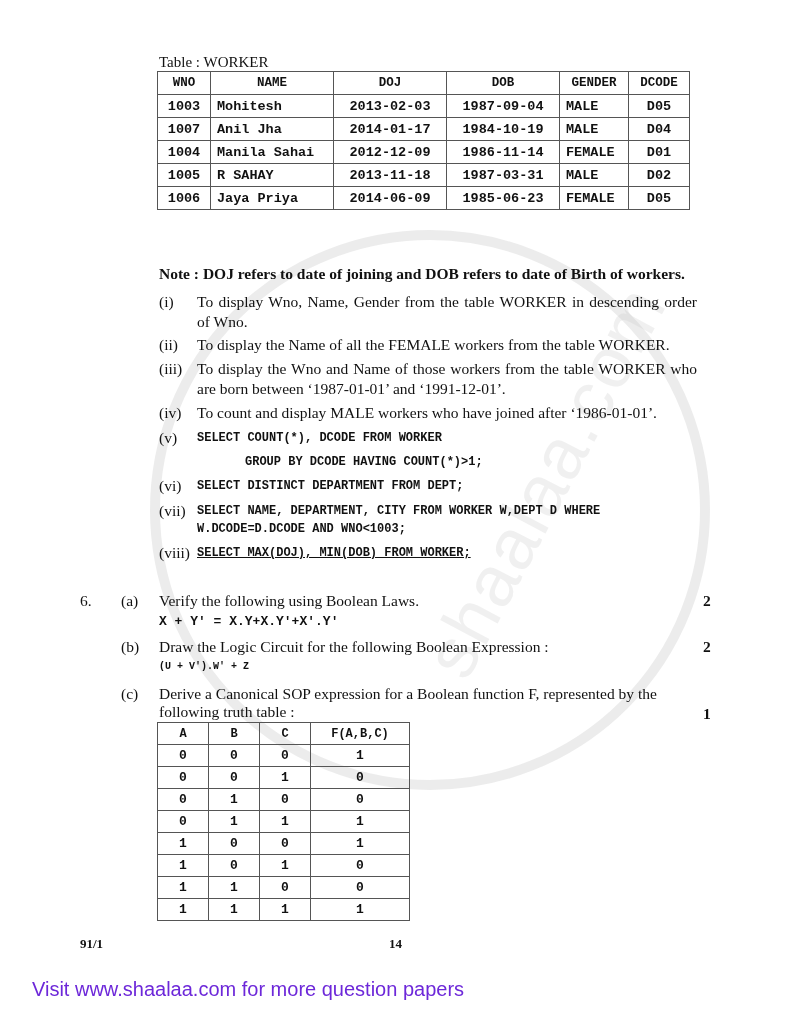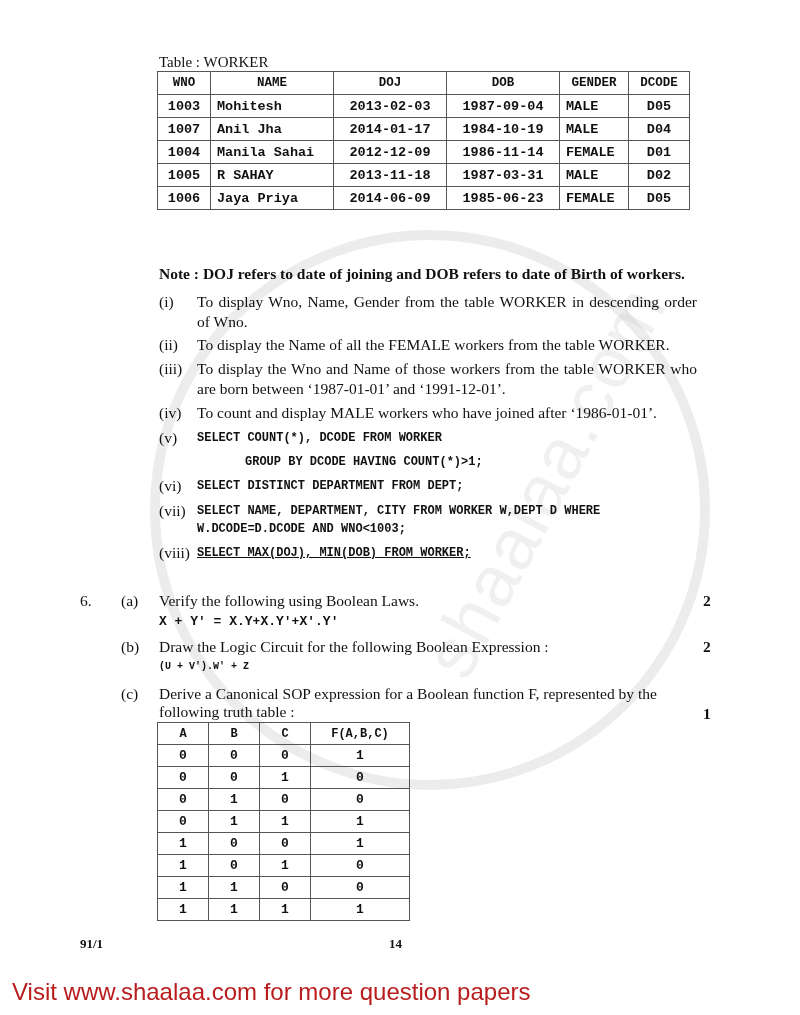--- a/index.html
+++ b/index.html
@@ -55,22 +55,22 @@
       font-family: "Liberation Mono", monospace; font-weight: bold; font-size: 13px;
     }
     table.truth th, table.truth td {
       border: 1.5px solid #555; height: 21px; text-align: center; padding: 0;
     }
     table.truth th { font-size: 12px; }
 
     .footer-code { left: 80px; top: 936px; font-weight: bold; font-size: 13px; }
     .footer-page { left: 389px; top: 936px; font-weight: bold; font-size: 13px; }
     .visit {
-      left: 12px; top: 978px; font-family: "Liberation Sans", sans-serif;
-      font-size: 24px; color: #b91c1c;
+      left: 32px; top: 978px; font-family: "Liberation Sans", sans-serif;
+      font-size: 20px; color: #6d28d9;
     }
   </style>
 </head>
 <body>
 
 <div class="watermark"></div>
 <div class="watermark-text">shaalaa.com</div>
 
 <div class="content">
 

